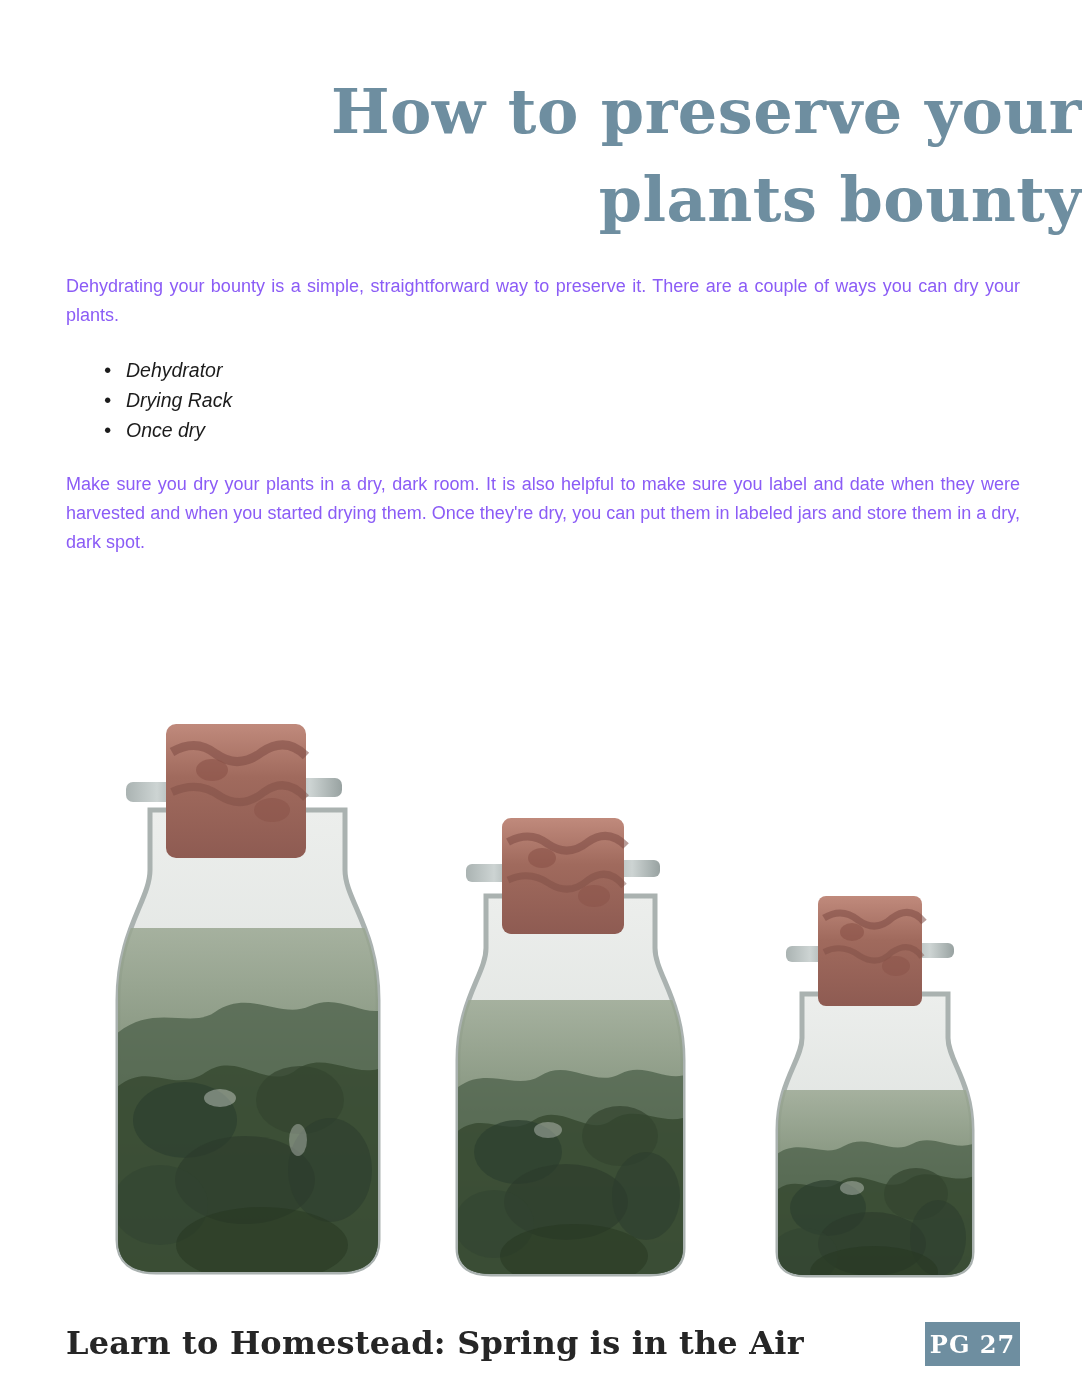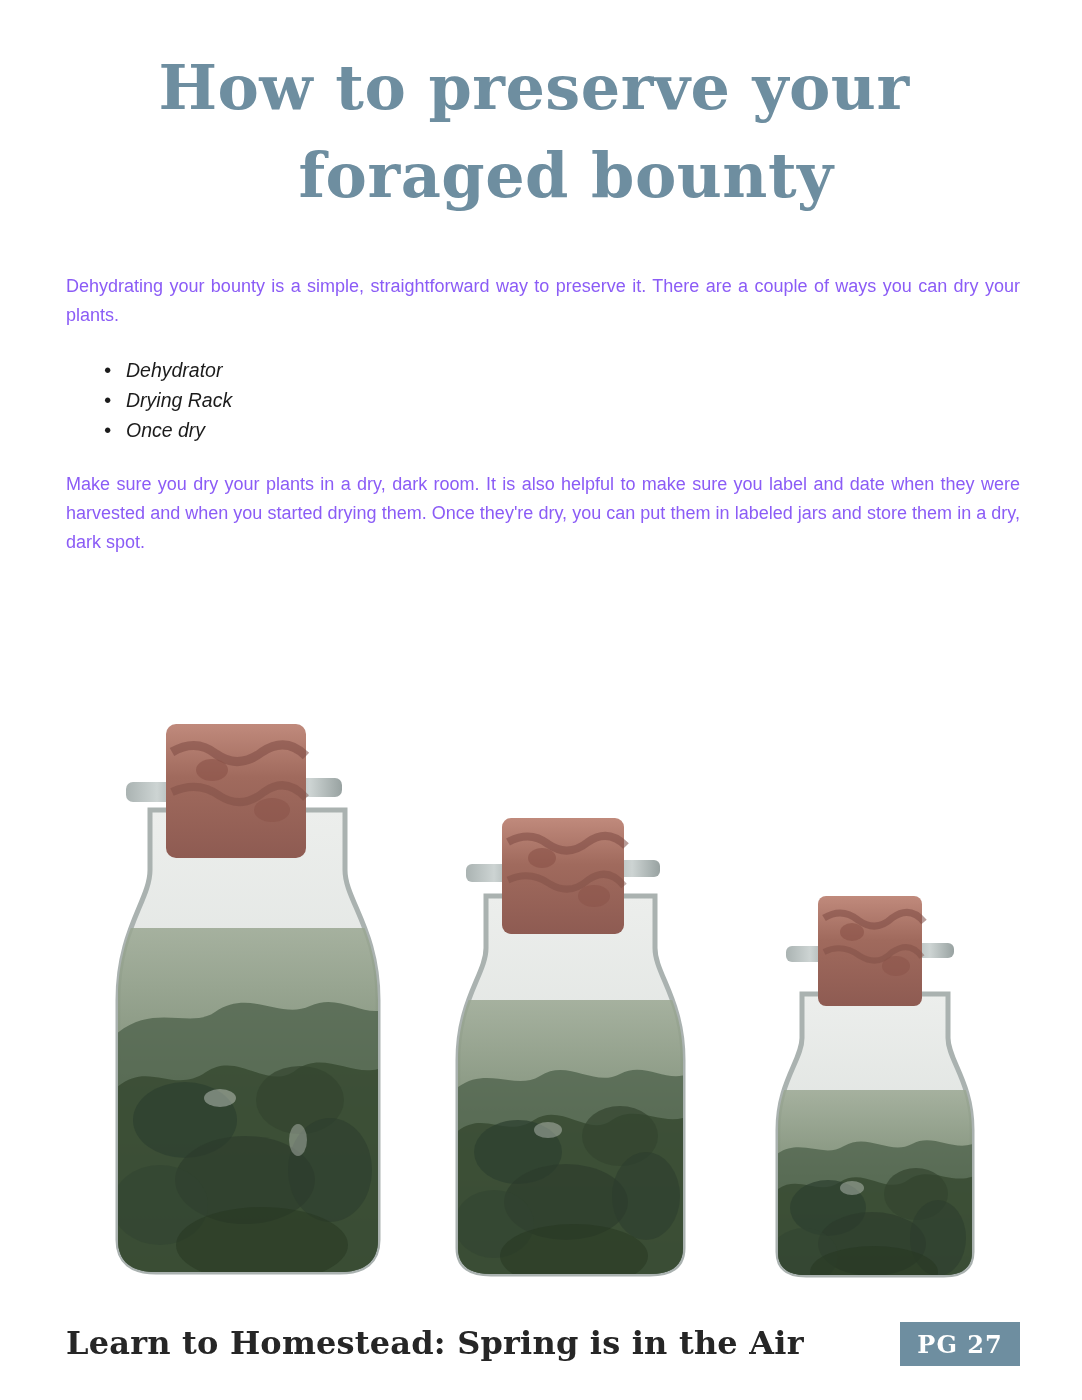--- a/index.html
+++ b/index.html
@@ -17,22 +17,22 @@
 
   .page {
     position: relative;
     width: 1082px;
     height: 1400px;
     box-sizing: border-box;
   }
 
   
   .title-block {
-    padding-top: 44px;
-    text-align: center;
+    padding-top: 68px;
+    text-align: right;
   }
   .title-line {
     font-family: "DejaVu Serif", serif;
     color: #6e8ea0;
     font-weight: bold;
     font-size: 62px;
     line-height: 1.42;
     letter-spacing: 0.5px;
   }
   .title-line.line1 {
@@ -109,41 +109,41 @@
     font-family: "DejaVu Serif", serif;
     font-weight: bold;
     font-size: 32px;
     color: #262626;
     letter-spacing: 0.2px;
   }
   .page-badge {
     position: absolute;
     right: 0;
     bottom: 0;
-    width: 120px;
+    width: 95px;
     height: 44px;
     background: #6e8ea0;
     color: #ffffff;
     font-family: "DejaVu Serif", serif;
     font-weight: bold;
     font-size: 24px;
     display: flex;
     align-items: center;
     justify-content: center;
     letter-spacing: 1px;
   }
 </style>
 </head>
 <body>
 
 <div class="page">
 
   <div class="title-block">
     <div class="title-line line1">How to preserve your</div>
-    <div class="title-line line2">foraged bounty</div>
+    <div class="title-line line2">plants bounty</div>
   </div>
 
   <div class="content">
     <p class="para">Dehydrating your bounty is a simple, straightforward way to preserve it. There are a couple of ways you can dry your plants.</p>
 
     <ul class="methods">
       <li>Dehydrator</li>
       <li>Drying Rack</li>
       <li>Once dry</li>
     </ul>

